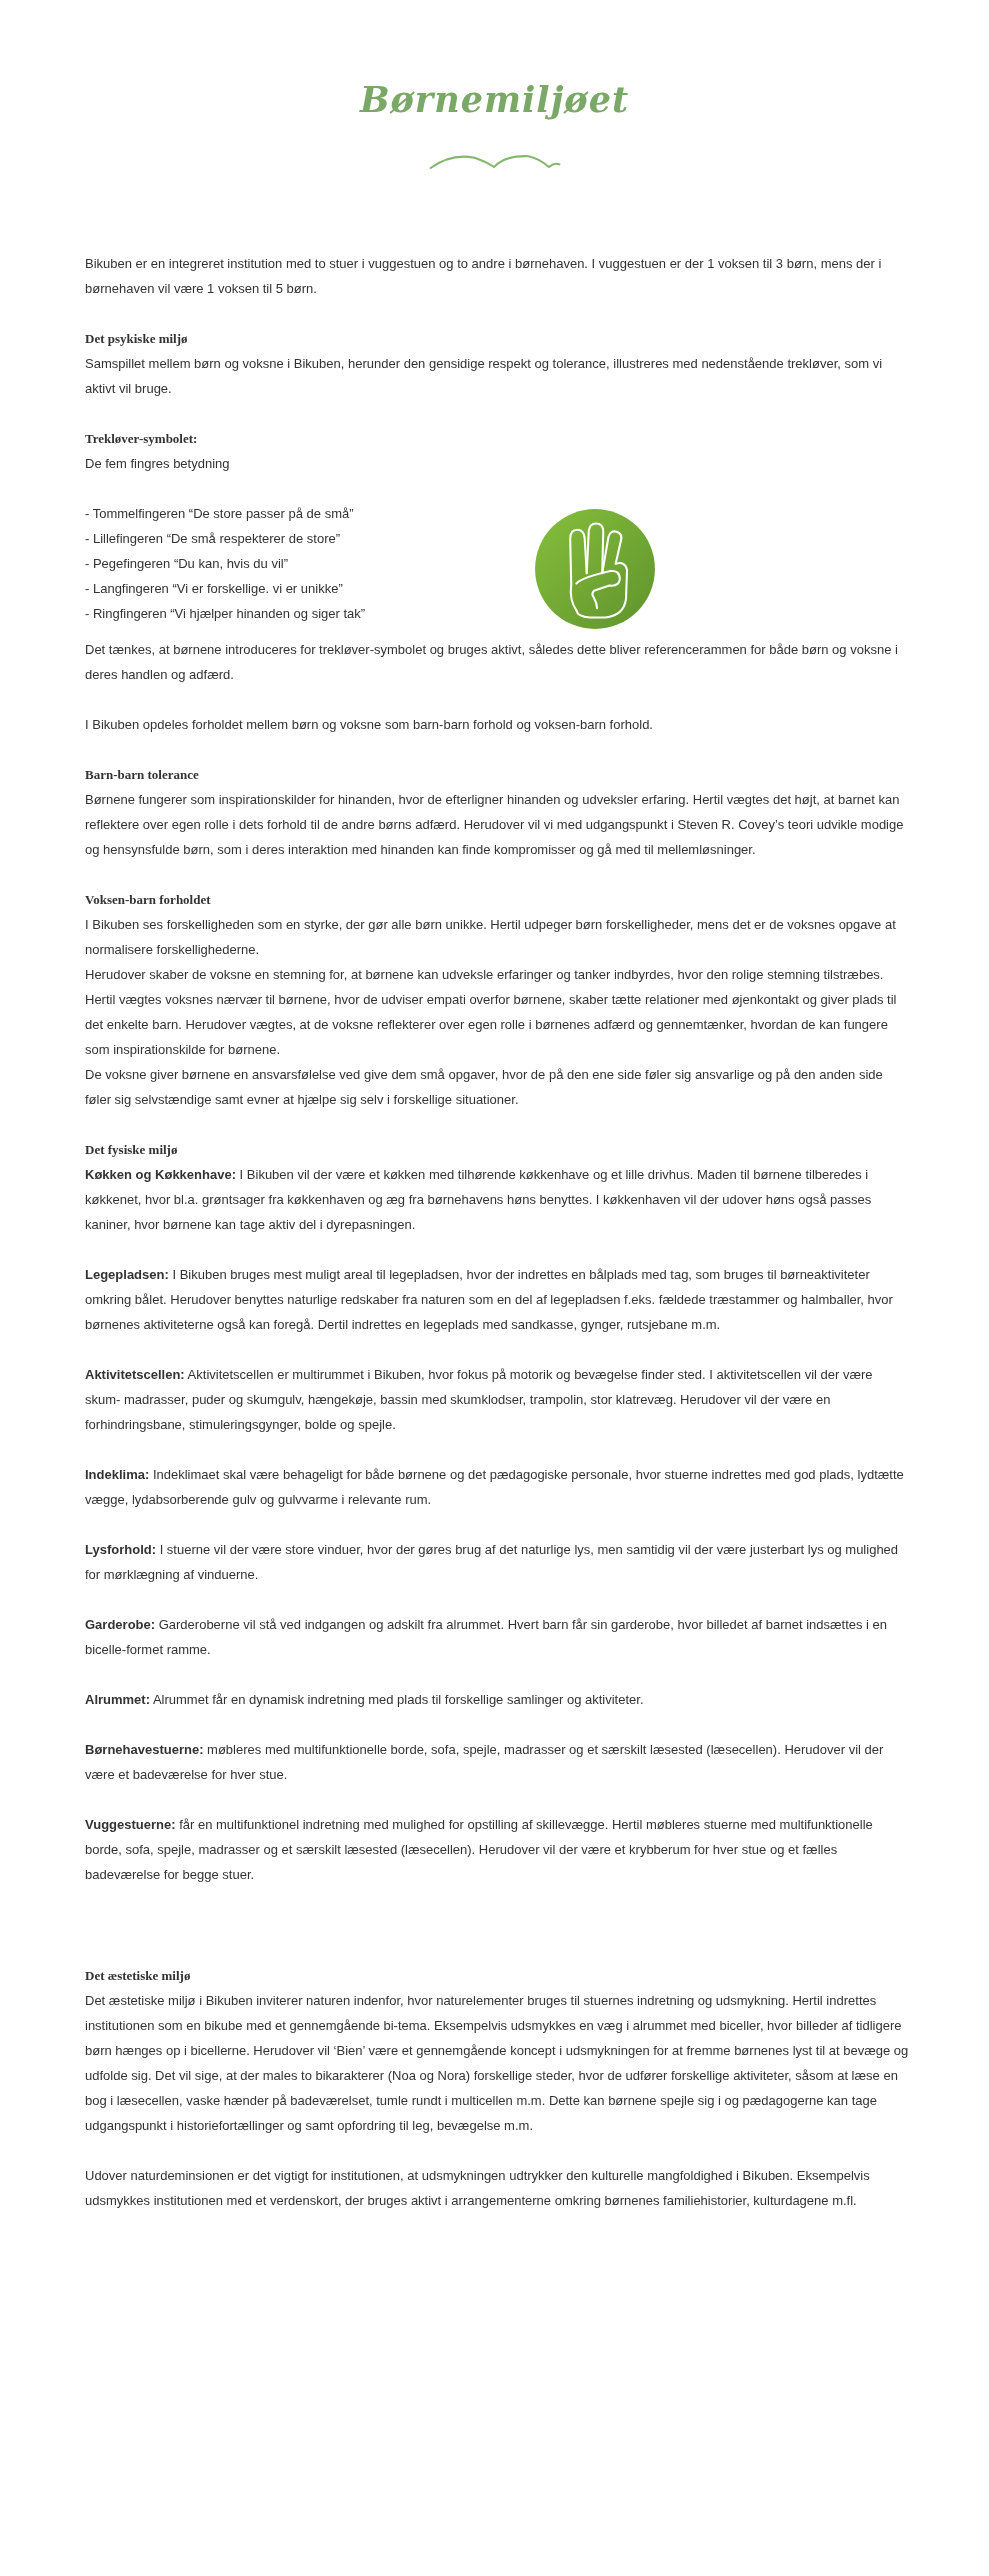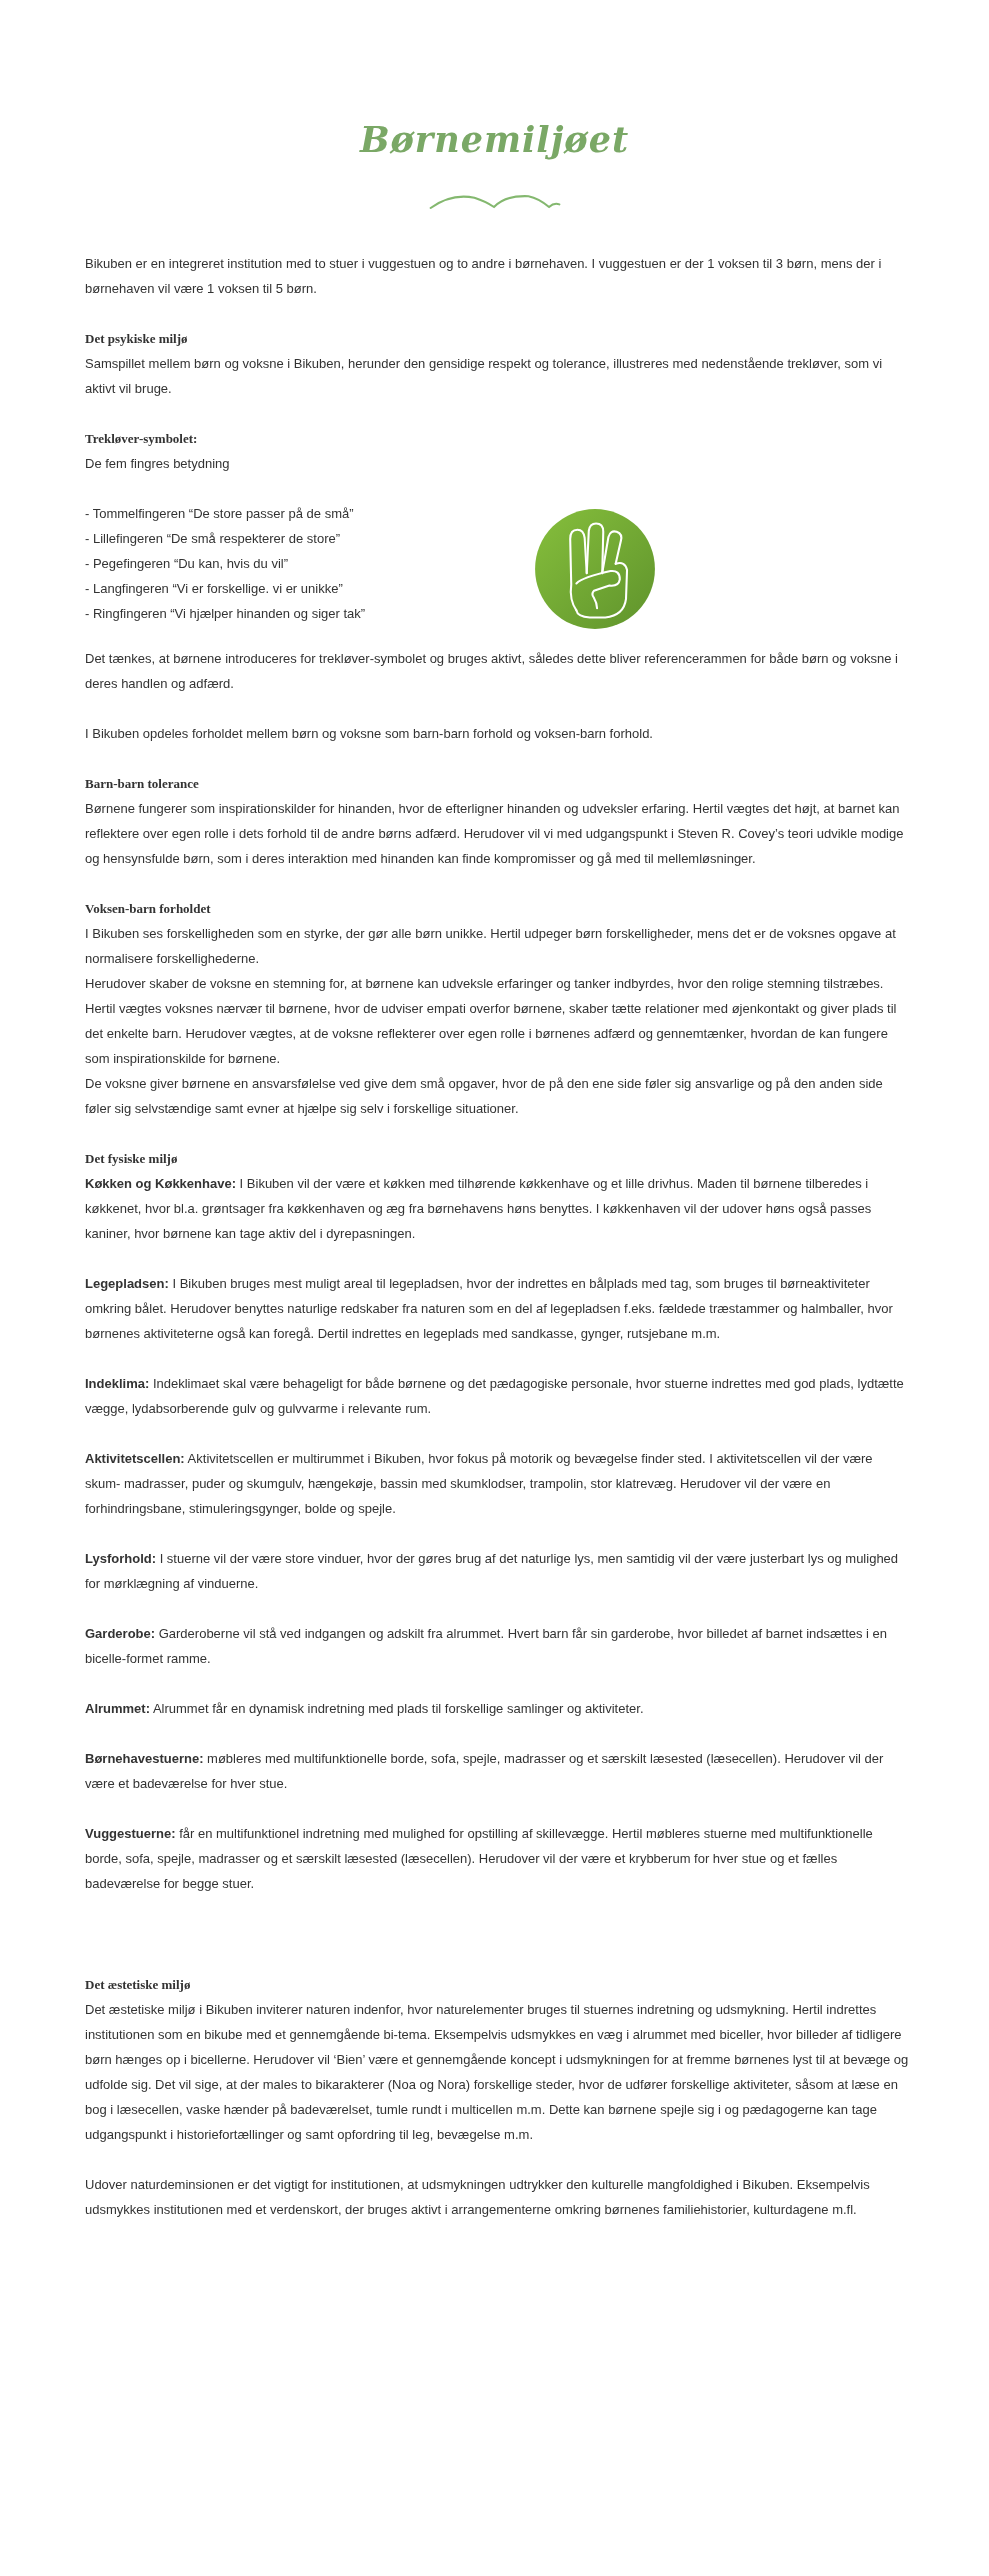--- a/index.html
+++ b/index.html
@@ -11,21 +11,20 @@
       font-family: "Liberation Sans", sans-serif;
       color: #333333;
       overflow: hidden;
     }
     .header {
       position: absolute;
       top: 77px;
       left: 0;
       width: 989px;
       text-align: center;
-      margin-top: 40px;
     }
     .page-title {
       font-family: "DejaVu Serif", serif;
       font-style: italic;
       font-weight: bold;
       color: #7aa866;
       font-size: 35px;
       letter-spacing: 1px;
       line-height: 46px;
     }
@@ -42,21 +41,21 @@
       width: 824px;
       font-size: 13px;
       line-height: 25px;
     }
     .block { margin-bottom: 25px; }
     .block.gap-lg { margin-bottom: 76px; }
     .heading { font-weight: bold; font-family: Liberation Serif, serif; }
     .inline-label { font-weight: bold; }
     .finger-section {
       position: relative;
-      margin-bottom: 20px;
+      margin-bottom: 11px;
     }
     .finger-list { list-style: none; }
     .hand-icon {
       position: absolute;
       left: 448px;
       top: 6.2px;
       width: 124px;
       height: 124px;
     }
     .fysisk-head { }
@@ -123,22 +122,22 @@
     <div class="heading">Voksen-barn forholdet</div>
     <p>I Bikuben ses forskelligheden som en styrke, der gør alle børn unikke. Hertil udpeger børn forskelligheder, mens det er de voksnes opgave at normalisere forskellighederne.</p>
     <p>Herudover skaber de voksne en stemning for, at børnene kan udveksle erfaringer og tanker indbyrdes, hvor den rolige stemning tilstræbes. Hertil vægtes voksnes nærvær til børnene, hvor de udviser empati overfor børnene, skaber tætte relationer med øjenkontakt og giver plads til det enkelte barn. Herudover vægtes, at de voksne reflekterer over egen rolle i børnenes adfærd og gennemtænker, hvordan de kan fungere som inspirationskilde for børnene.</p>
     <p>De voksne giver børnene en ansvarsfølelse ved give dem små opgaver, hvor de på den ene side føler sig ansvarlige og på den anden side føler sig selvstændige samt evner at hjælpe sig selv i forskellige situationer.</p>
   </section>
 
   <section>
     <div class="heading fysisk-head">Det fysiske miljø</div>
     <p class="block"><span class="inline-label">Køkken og Køkkenhave:</span><span> I Bikuben vil der være et køkken med tilhørende køkkenhave og et lille drivhus. Maden til børnene tilberedes i køkkenet, hvor bl.a. grøntsager fra køkkenhaven og æg fra børnehavens høns benyttes. I køkkenhaven vil der udover høns også passes kaniner, hvor børnene kan tage aktiv del i dyrepasningen.</span></p>
     <p class="block"><span class="inline-label">Legepladsen:</span><span> I Bikuben bruges mest muligt areal til legepladsen, hvor der indrettes en bålplads med tag, som bruges til børneaktiviteter omkring bålet. Herudover benyttes naturlige redskaber fra naturen som en del af legepladsen f.eks. fældede træstammer og halmballer, hvor børnenes aktiviteterne også kan foregå. Dertil indrettes en legeplads med sandkasse, gynger, rutsjebane m.m.</span></p>
+    <p class="block"><span class="inline-label">Aktivitetscellen:</span><span> Aktivitetscellen er multirummet i Bikuben, hvor fokus på motorik og bevægelse finder sted. I aktivitetscellen vil der være skum- madrasser, puder og skumgulv, hængekøje, bassin med skumklodser, trampolin, stor klatrevæg. Herudover vil der være en forhindringsbane, stimuleringsgynger, bolde og spejle.</span></p>
     <p class="block"><span class="inline-label">Indeklima:</span><span> Indeklimaet skal være behageligt for både børnene og det pædagogiske personale, hvor stuerne indrettes med god plads, lydtætte vægge, lydabsorberende gulv og gulvvarme i relevante rum.</span></p>
-    <p class="block"><span class="inline-label">Aktivitetscellen:</span><span> Aktivitetscellen er multirummet i Bikuben, hvor fokus på motorik og bevægelse finder sted. I aktivitetscellen vil der være skum- madrasser, puder og skumgulv, hængekøje, bassin med skumklodser, trampolin, stor klatrevæg. Herudover vil der være en forhindringsbane, stimuleringsgynger, bolde og spejle.</span></p>
     <p class="block"><span class="inline-label">Lysforhold:</span><span> I stuerne vil der være store vinduer, hvor der gøres brug af det naturlige lys, men samtidig vil der være justerbart lys og mulighed for mørklægning af vinduerne.</span></p>
     <p class="block"><span class="inline-label">Garderobe:</span><span> Garderoberne vil stå ved indgangen og adskilt fra alrummet. Hvert barn får sin garderobe, hvor billedet af barnet indsættes i en bicelle-formet ramme.</span></p>
     <p class="block"><span class="inline-label">Alrummet:</span><span> Alrummet får en dynamisk indretning med plads til forskellige samlinger og aktiviteter.</span></p>
     <p class="block"><span class="inline-label">Børnehavestuerne:</span><span> møbleres med multifunktionelle borde, sofa, spejle, madrasser og et særskilt læsested (læsecellen). Herudover vil der være et badeværelse for hver stue.</span></p>
     <p class="block gap-lg"><span class="inline-label">Vuggestuerne:</span><span> får en multifunktionel indretning med mulighed for opstilling af skillevægge. Hertil møbleres stuerne med multifunktionelle borde, sofa, spejle, madrasser og et særskilt læsested (læsecellen). Herudover vil der være et krybberum for hver stue og et fælles badeværelse for begge stuer.</span></p>
   </section>
 
   <section class="block">
     <div class="heading">Det æstetiske miljø</div>
     <p>Det æstetiske miljø i Bikuben inviterer naturen indenfor, hvor naturelementer bruges til stuernes indretning og udsmykning. Hertil indrettes institutionen som en bikube med et gennemgående bi-tema. Eksempelvis udsmykkes en væg i alrummet med biceller, hvor billeder af tidligere børn hænges op i bicellerne. Herudover vil ‘Bien’ være et gennemgående koncept i udsmykningen for at fremme børnenes lyst til at bevæge og udfolde sig. Det vil sige, at der males to bikarakterer (Noa og Nora) forskellige steder, hvor de udfører forskellige aktiviteter, såsom at læse en bog i læsecellen, vaske hænder på badeværelset, tumle rundt i multicellen m.m. Dette kan børnene spejle sig i og pædagogerne kan tage udgangspunkt i historiefortællinger og samt opfordring til leg, bevægelse m.m.</p>

